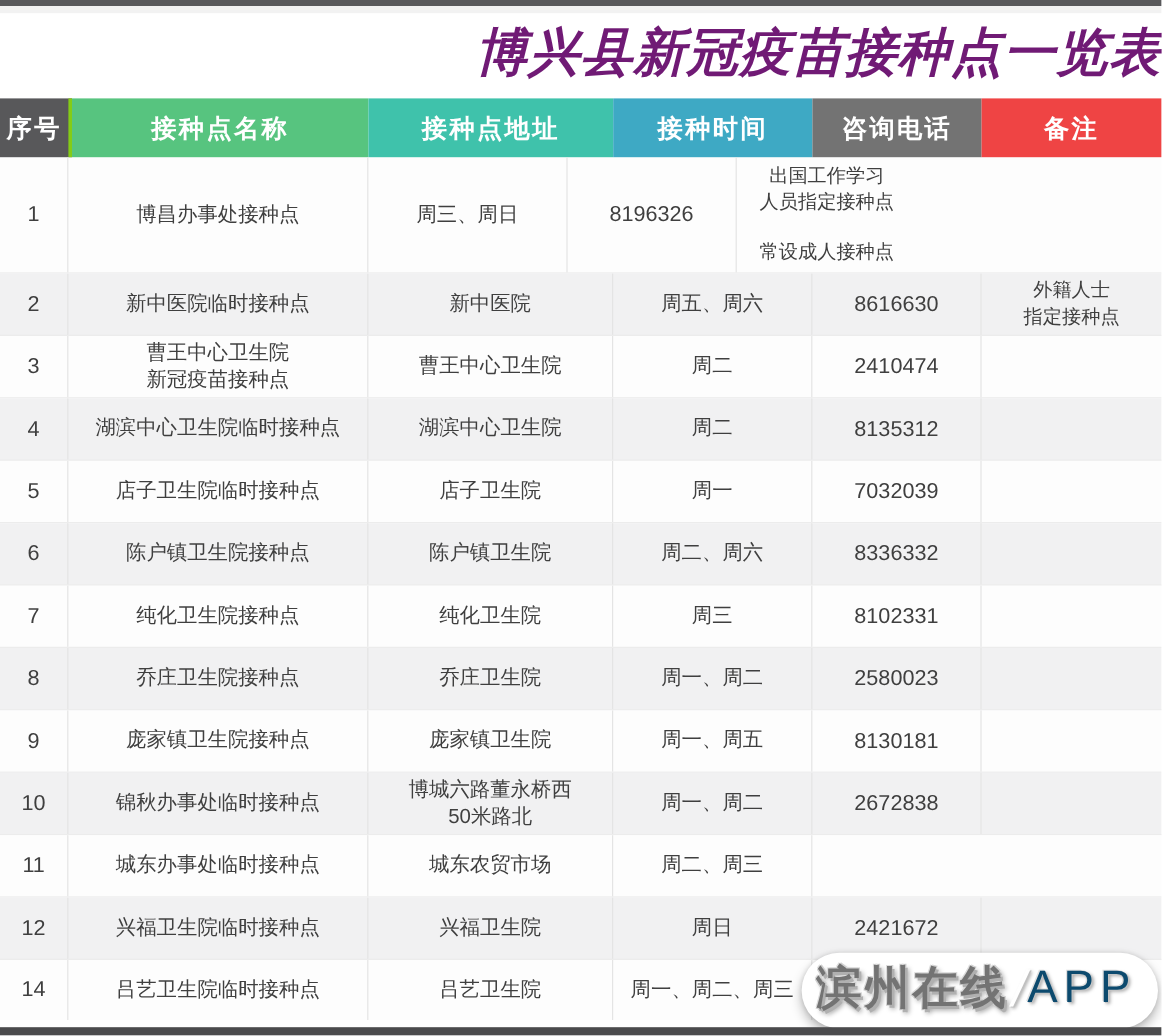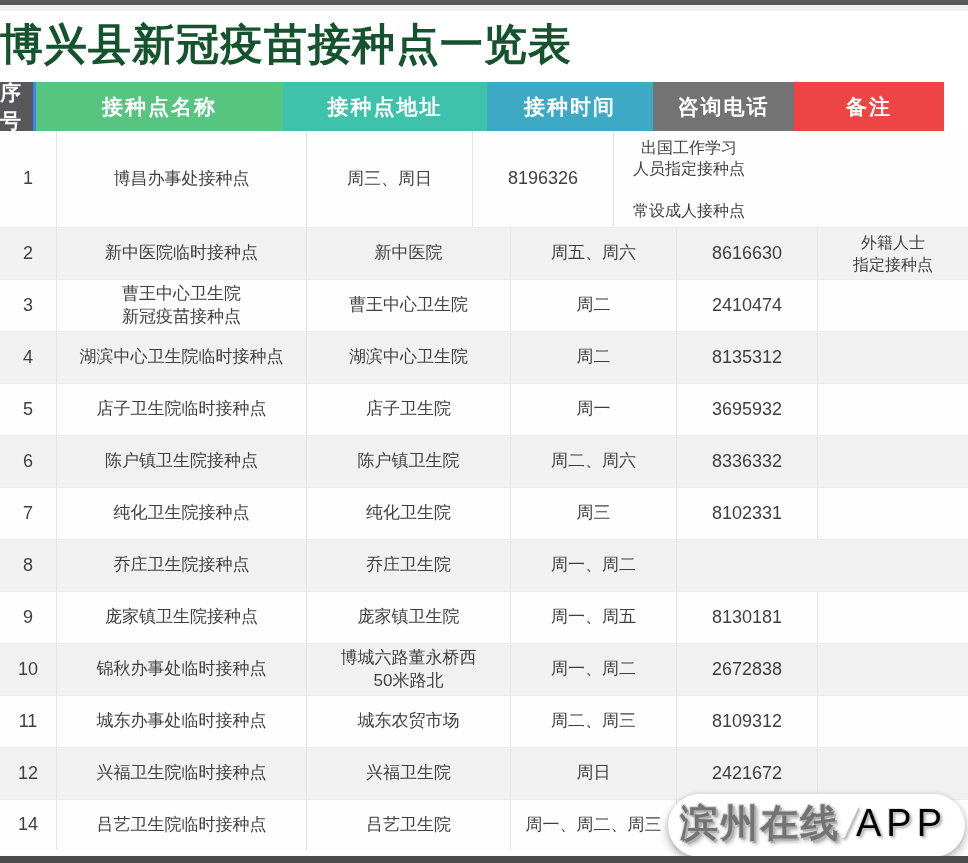--- a/index.html
+++ b/index.html
@@ -4,30 +4,30 @@
 <style>
   html,body { margin:0; padding:0; }
   body {
     width:968px; height:863px; position:relative; overflow:hidden;
     background:#ffffff;
     font-family:"Liberation Sans", sans-serif;
   }
   .topbar    { height:5px; background:#59595b; }
   .substrip  { height:6px; background:#f2f2f2; }
   .title {
-    height:71px; line-height:66px; text-align:left;
-    font-size:43px; font-weight:bold; color:#14532d; letter-spacing:1px;
+    height:71px; line-height:66px; text-align:right;
+    font-size:43px; font-weight:bold; color:#701a75; letter-spacing:1px;font-style:italic;
   }
   .table { width:968px; }
   .hrow  { display:flex; height:49px; }
   .hcell {
     box-sizing:border-box; display:flex; align-items:center; justify-content:center;
     color:#ffffff; font-size:21px; font-weight:bold; letter-spacing:2px;
   }
-  .hw0 { width:36px; border-right:3px solid #3b82f6; }
+  .hw0 { width:60px; border-right:3px solid #84cc16; }
   .hw1 { width:247px; } .hw2 { width:204px;text-align:right; } .hw3 { width:166px; }
   .hw4 { width:141px; } .hw5 { width:150px; }
 
   .row { display:flex; box-sizing:border-box; height:52px; background:#fdfdfd; border-bottom:1px solid #ececec; }
   .row.alt  { background:#f1f1f2; }
   .row.tall { height:97px; }
   .row.last { height:50px; border-bottom:none; }
   .cell {
     box-sizing:border-box; display:flex; align-items:center; justify-content:center;
     text-align:center; font-size:17px; color:#3f3f3f; line-height:1.32;
@@ -48,21 +48,21 @@
   }
   .wm-cn {
     font-size:38px; font-weight:bold; color:#737373; letter-spacing:2px;
     text-shadow:2px 2px 0 #b0b0b0, -1px -1px 0 #dcdcdc, 1px -1px 0 #cfcfcf, -1px 1px 0 #cfcfcf, 3px 3px 4px #9d9d9d;
   }
   .wm-slash {
     font-size:42px; color:#ffffff; margin:0 1px 0 3px; font-style:italic;
     text-shadow:1px 1px 0 #c0c0c0, 2px 2px 3px #a8a8a8;
   }
   .wm-app {
-    font-size:38px; color:#000000; letter-spacing:5px;
+    font-size:38px; color:#0c4a6e; letter-spacing:5px;
     text-shadow:1px 1px 0 #c4c4c4, 2px 2px 3px #a5a5a5, -1px -1px 0 #e2e2e2;
   }
 </style>
 </head>
 <body>
 
 <div class="topbar"></div>
 <div class="substrip"></div>
 
 <div class="title">博兴县新冠疫苗接种点一览表</div>
@@ -111,21 +111,21 @@
         <div class="cell w2">湖滨中心卫生院</div>
         <div class="cell w3">周二</div>
         <div class="cell w4">8135312</div>
         <div class="cell w5"></div>
       </div>
       <div class="row">
         <div class="cell w0">5</div>
         <div class="cell w1">店子卫生院临时接种点</div>
         <div class="cell w2">店子卫生院</div>
         <div class="cell w3">周一</div>
-        <div class="cell w4">3695932</div>
+        <div class="cell w4">7032039</div>
         <div class="cell w5"></div>
       </div>
       <div class="row alt">
         <div class="cell w0">6</div>
         <div class="cell w1">陈户镇卫生院接种点</div>
         <div class="cell w2">陈户镇卫生院</div>
         <div class="cell w3">周二、周六</div>
         <div class="cell w4">8336332</div>
         <div class="cell w5"></div>
       </div>
@@ -135,20 +135,21 @@
         <div class="cell w2">纯化卫生院</div>
         <div class="cell w3">周三</div>
         <div class="cell w4">8102331</div>
         <div class="cell w5"></div>
       </div>
       <div class="row alt">
         <div class="cell w0">8</div>
         <div class="cell w1">乔庄卫生院接种点</div>
         <div class="cell w2">乔庄卫生院</div>
         <div class="cell w3">周一、周二</div>
+        <div class="cell w4">2580023</div>
         <div class="cell w5"></div>
       </div>
       <div class="row">
         <div class="cell w0">9</div>
         <div class="cell w1">庞家镇卫生院接种点</div>
         <div class="cell w2">庞家镇卫生院</div>
         <div class="cell w3">周一、周五</div>
         <div class="cell w4">8130181</div>
         <div class="cell w5"></div>
       </div>
@@ -159,21 +160,20 @@
 50米路北</div>
         <div class="cell w3">周一、周二</div>
         <div class="cell w4">2672838</div>
         <div class="cell w5"></div>
       </div>
       <div class="row">
         <div class="cell w0">11</div>
         <div class="cell w1">城东办事处临时接种点</div>
         <div class="cell w2">城东农贸市场</div>
         <div class="cell w3">周二、周三</div>
-        <div class="cell w4">8109312</div>
         <div class="cell w5"></div>
       </div>
       <div class="row alt">
         <div class="cell w0">12</div>
         <div class="cell w1">兴福卫生院临时接种点</div>
         <div class="cell w2">兴福卫生院</div>
         <div class="cell w3">周日</div>
         <div class="cell w4">2421672</div>
         <div class="cell w5"></div>
       </div>

